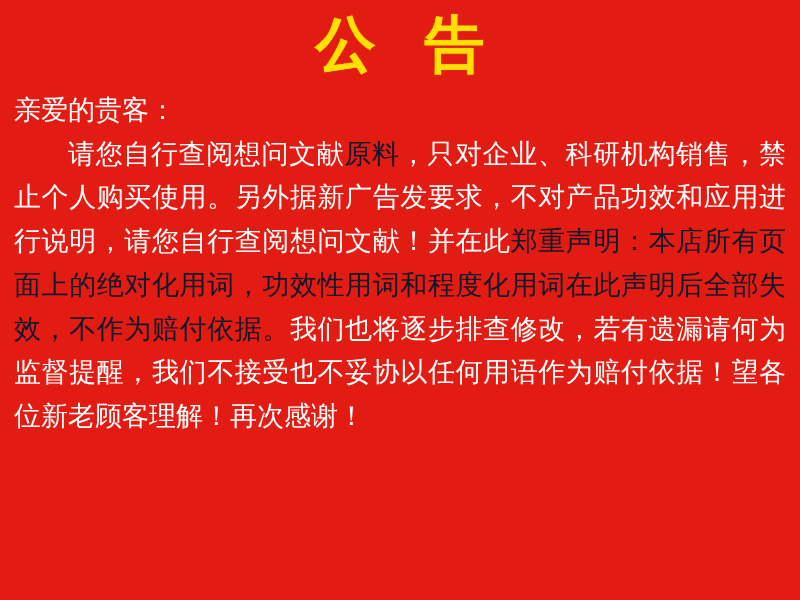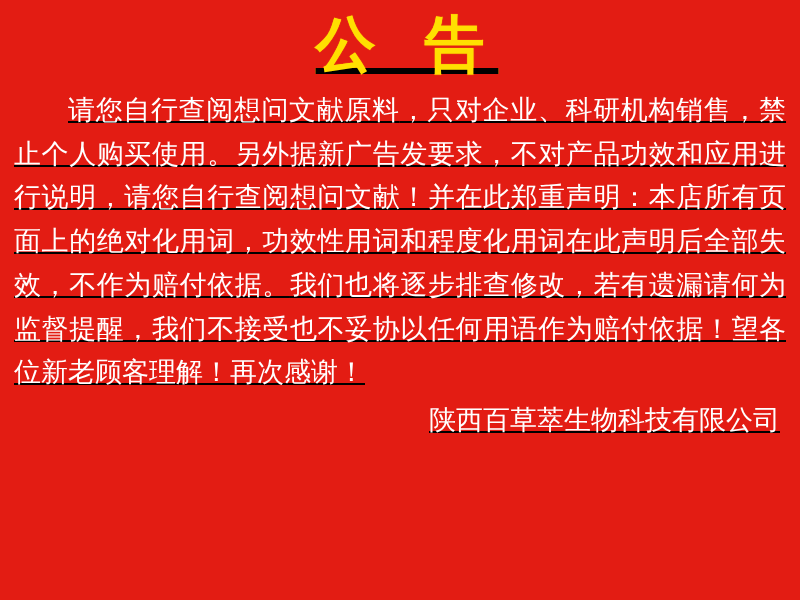--- a/index.html
+++ b/index.html
@@ -12,21 +12,20 @@
     background: #e31c13;
     font-family: "DejaVu Sans", "Liberation Sans", sans-serif;
     overflow: hidden;
   }
   .page {
     position: relative;
     width: 800px;
     height: 600px;
     background: #e31c13;
     box-sizing: border-box;
-    text-decoration: underline;
   }
   .title {
     text-align: center;
     color: #ffe000;
     font-size: 60px;
     font-weight: bold;
     letter-spacing: 14px;
     line-height: 1.0;
     padding-top: 14px;
     padding-left: 14px;
@@ -44,37 +43,37 @@
   }
   .salutation {
     display: block;
     margin-bottom: 0px;
   }
   .para {
     display: block;
     text-indent: 54px;
   }
   .hl {
-    color: #ffffff;
+    color: #0f172a;
   }
   .signature {
     color: #ffffff;
     font-size: 27px;
     text-align: right;
     padding: 6px 20px 0 0;
     margin: 0;
     line-height: 1.5;
   }
 </style>
 </head>
 <body>
 
 <div class="page">
 
   <h1 class="title">公 告</h1>
 
   <div class="body-text">
+    <span class="salutation">亲爱的贵客：</span>
     <span class="para"><span>请您自行查阅想问文献</span><span class="hl">原料</span><span>，只对企业、科研机构销售，禁止个人购买使用。另外据新广告发要求，不对产品功效和应用进行说明，请您自行查阅想问文献！并在此</span><span class="hl">郑重声明：本店所有页面上的绝对化用词，功效性用词和程度化用词在此声明后全部失效，不作为赔付依据。</span><span>我们也将逐步排查修改，若有遗漏请何为监督提醒，我们不接受也不妥协以任何用语作为赔付依据！望各位新老顾客理解！再次感谢！</span></span>
   </div>
 
-  <div class="signature">陕西百草萃生物科技有限公司</div>
 
 </div>
 
 </body></html>

